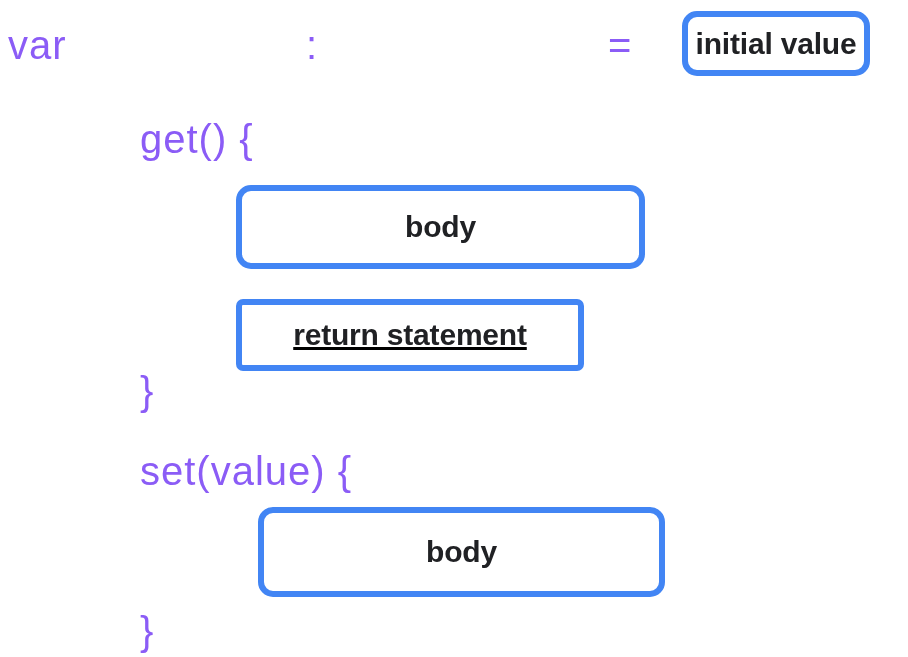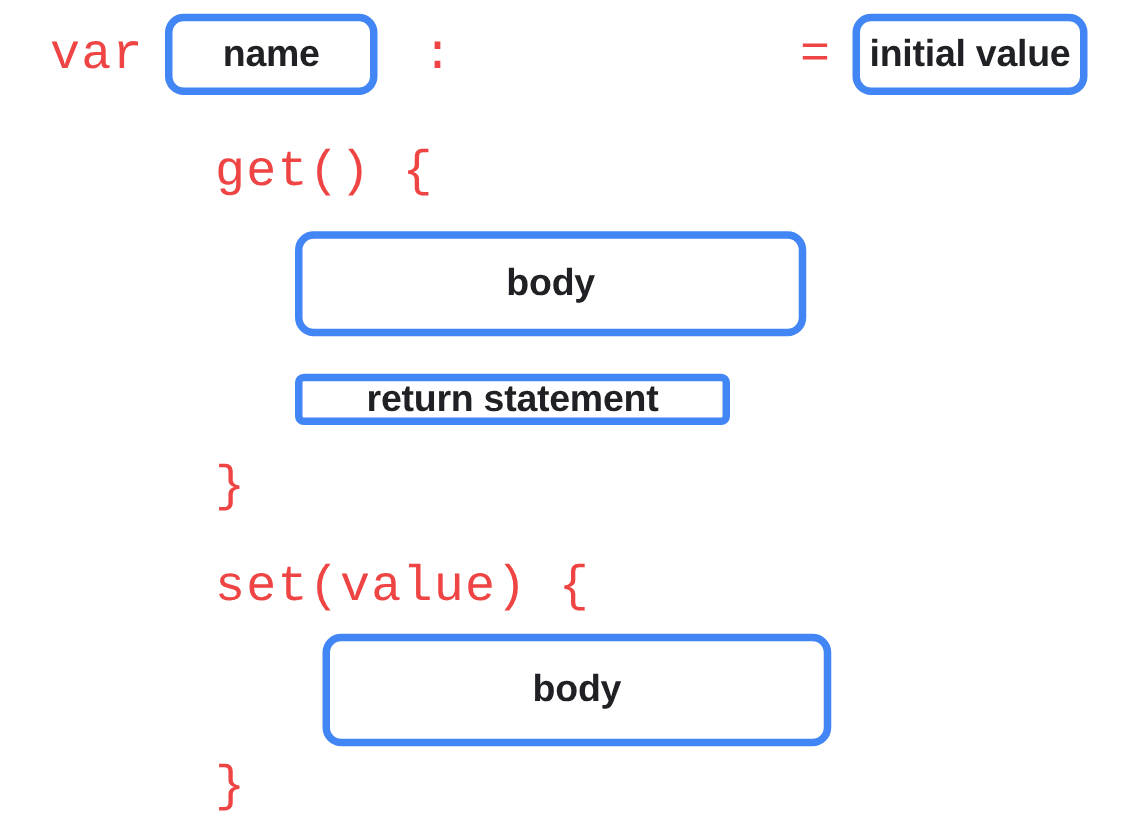--- a/index.html
+++ b/index.html
@@ -10,28 +10,27 @@
   .canvas {
     position: relative;
     width: 908px;
     height: 657px;
     background: #ffffff;
     overflow: hidden;
     font-family: "Liberation Sans", sans-serif;
   }
   .code {
     position: absolute;
-    font-family: Liberation Mono, monospace;
+    font-family: Liberation Sans, sans-serif;
     font-size: 40px;
     font-weight: 400;
-    color: #ef4444;
+    color: #8b5cf6;
     letter-spacing: 1px;
     white-space: pre;
     line-height: 46px;
-    margin-left: 32px;
   }
   .slot {
     position: absolute;
     box-sizing: border-box;
     border: 6px solid #4285F4;
     border-radius: 15px;
     background: #ffffff;
     display: flex;
     align-items: center;
     justify-content: center;
@@ -50,37 +49,34 @@
   
   .kw-var        { left: 8px;   top: 20px;  line-height: 50px; }
   .name-box      { left: 132px; top: 11px;  width: 170px; height: 65px; }
   .colon         { left: 306px; top: 20px;  line-height: 50px; }
   .type-box      { left: 372px; top: 11px;  width: 213px; height: 65px; }
   .equals        { left: 608px; top: 20px;  line-height: 50px; }
   .init-box      { left: 682px; top: 11px;  width: 188px; height: 65px; }
   
   .get-open      { left: 140px; top: 116px; }
   .get-body-box  { left: 236px; top: 185px; width: 409px; height: 84px; }
-  .return-box    { left: 236px; top: 299px; width: 348px; height: 41px; }
+  .return-box    { left: 236px; top: 299px; width: 348px; height: 72px; text-decoration: underline; }
   .get-close     { left: 140px; top: 368px; }
   
   .set-open      { left: 140px; top: 448px; }
   .set-body-box  { left: 258px; top: 507px; width: 407px; height: 90px; }
   .set-close     { left: 140px; top: 608px; }
 </style>
 </head>
 <body>
 
 <div class="canvas">
 
   <span class="code kw-var">var</span>
 
-  <div class="slot name-box">
-    <span class="label">name</span>
-  </div>
 
   <span class="code colon">:</span>
 
 
   <span class="code equals">=</span>
 
   <div class="slot init-box">
     <span class="label">initial value</span>
   </div>
 

